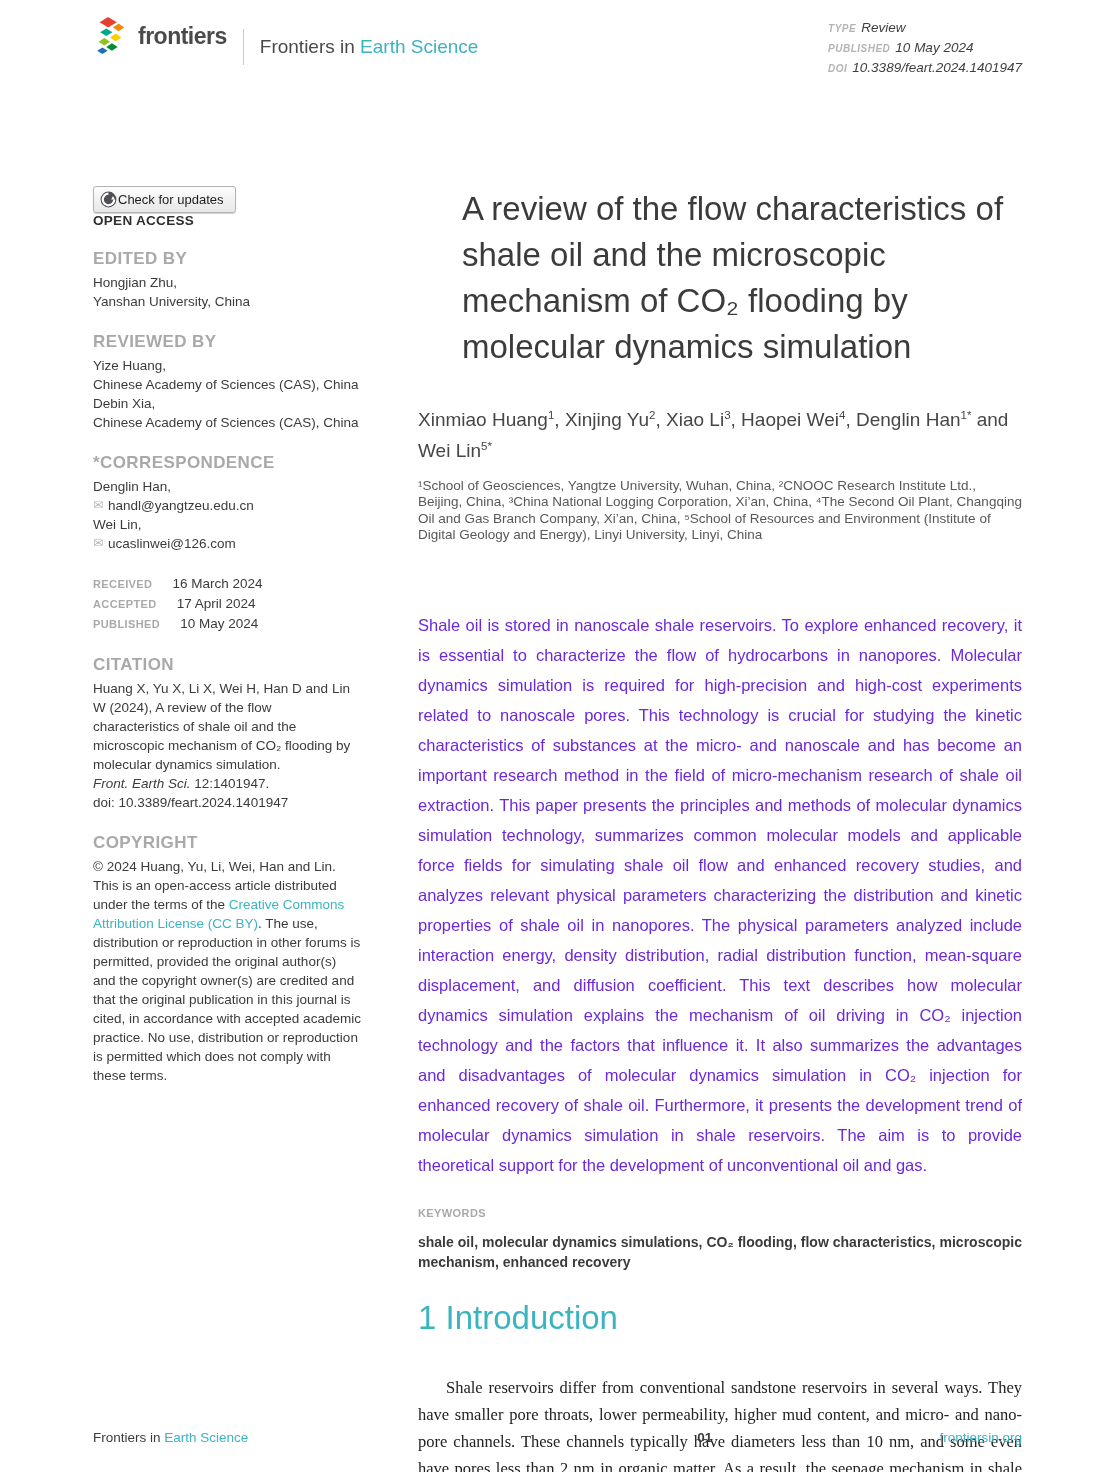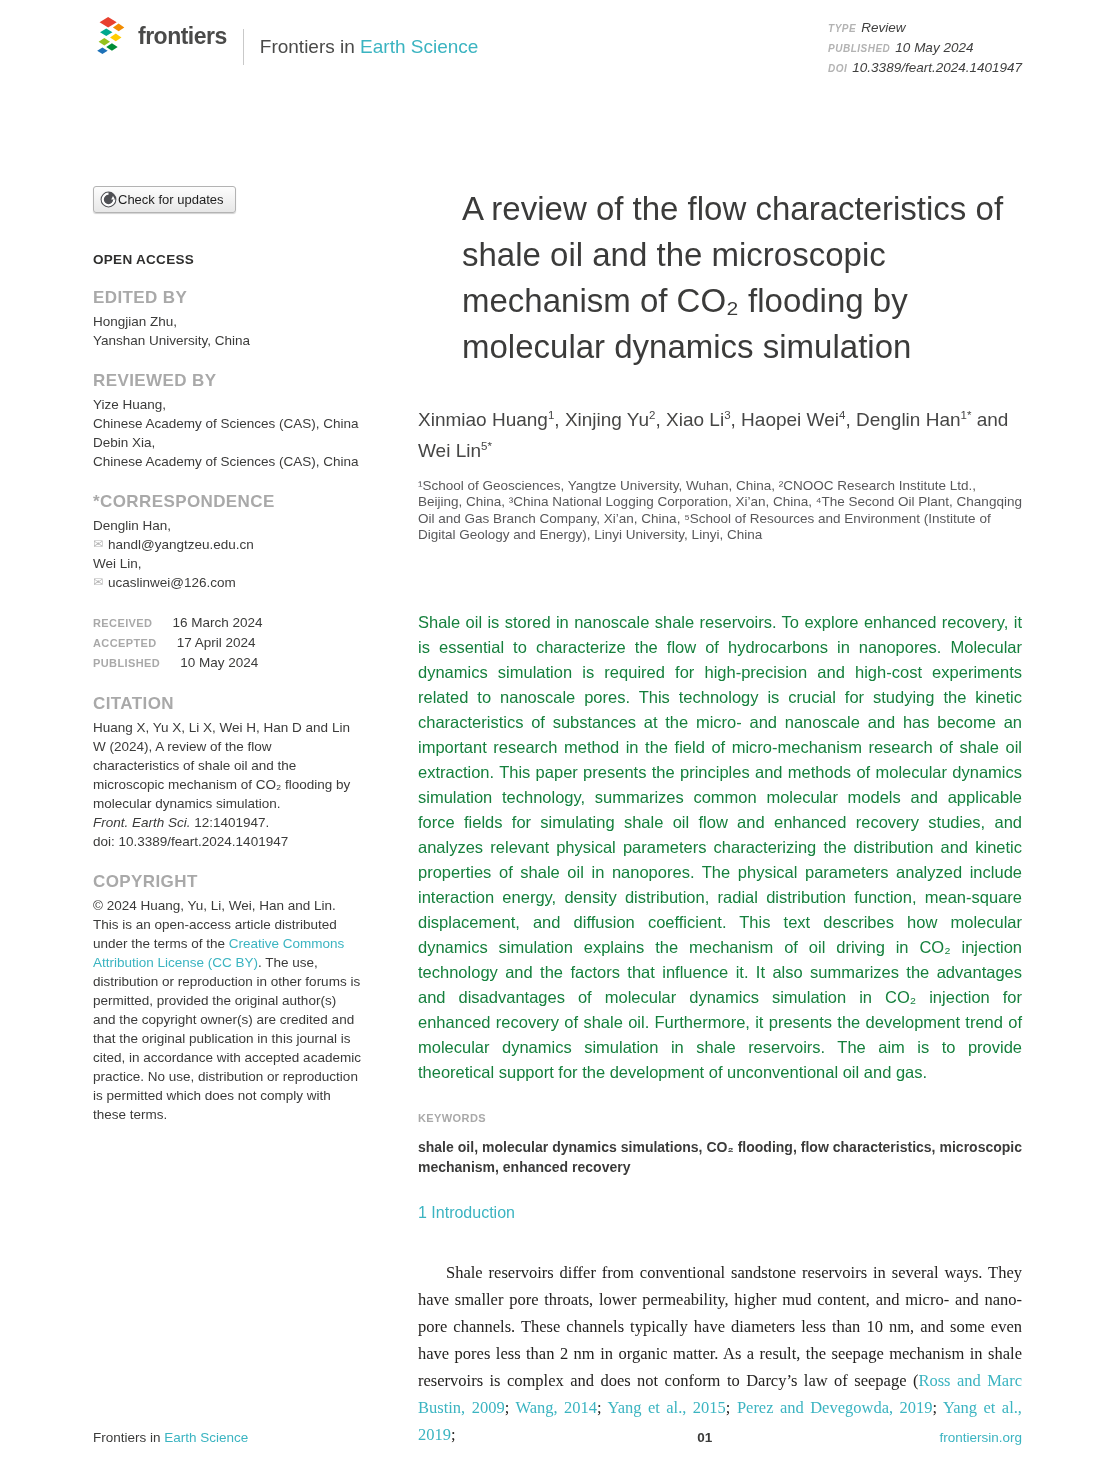--- a/index.html
+++ b/index.html
@@ -30,38 +30,38 @@
 
   
   .btn-updates {
     display:inline-flex; align-items:center; gap:1px;
     padding:4px 11px 4px 6px;
     border:1px solid #b3b3b3; border-radius:3px;
     background:linear-gradient(#fdfdfd,#e7e7e7);
     box-shadow:0 1px 1px rgba(0,0,0,.18);
     font-size:13px; color:#1d1d1d; cursor:pointer;
   }
-  .open-access { margin-top:39px; font-size:13.5px; font-weight:bold; letter-spacing:0.3px; color:#2f2f2e; }
+  .open-access { font-size:13.5px; font-weight:bold; letter-spacing:0.3px; color:#2f2f2e; }
   .side-label { margin-top:21px; margin-bottom:4px; font-size:17px; font-weight:bold; color:#a9a9a9; letter-spacing:0.4px; }
   .side-text { font-size:13.5px; line-height:19px; color:#3b3b3a; }
   .mail-row { display:flex; align-items:flex-start; }
   .mail-icon { color:#b5b5b5; font-size:12px; margin-right:5px; line-height:19px; }
   .hist-label { font-size:11px; font-weight:bold; color:#a9a9a9; letter-spacing:0.4px; margin-right:20px; }
   .side-link { color:#3bb4c1; text-decoration:none; cursor:pointer; }
   .email-link { color:#3b3b3a; text-decoration:none; cursor:pointer; }
 
   
   .title { font-size:33px; line-height:46px; font-weight:400; color:#3b3b3a;margin-left:44px; }
   .authors { margin-top:32px; font-size:19px; line-height:27px; color:#464645; }
   .authors sup { font-size:11.5px; }
   .affiliations { margin-top:13px; font-size:13.5px; line-height:16.5px; color:#58585a; }
-  .abstract { margin-top:66px; font-size:16.5px; line-height:25px; text-align:justify; color:#15803d; }
+  .abstract { margin-top:66px; font-size:16.5px; line-height:30px; text-align:justify; color:#6d28d9; }
   .kw-label { margin-top:27px; font-size:11px; font-weight:bold; color:#a9a9a9; letter-spacing:0.4px; }
   .keywords { margin-top:13px; font-size:14px; font-weight:bold; line-height:20px; text-align:justify; color:#3b3b3a; }
-  .section-heading { margin-top:27px; font-size:16px; font-weight:400; color:#3bb4c1; }
+  .section-heading { margin-top:27px; font-size:33px; font-weight:400; color:#3bb4c1; }
   .intro {
     margin-top:37px;
     font-family:"Liberation Serif","DejaVu Serif",serif;
     font-size:16.5px; line-height:27px; text-align:justify; color:#242220;
     text-indent:28px;
   }
   .cite-link { color:#3bb4c1; text-decoration:none; cursor:pointer; }
 
   
   .footer { position:absolute; top:1430px; left:93px; right:86px; display:flex; font-size:13.5px; color:#3b3b3a; }

